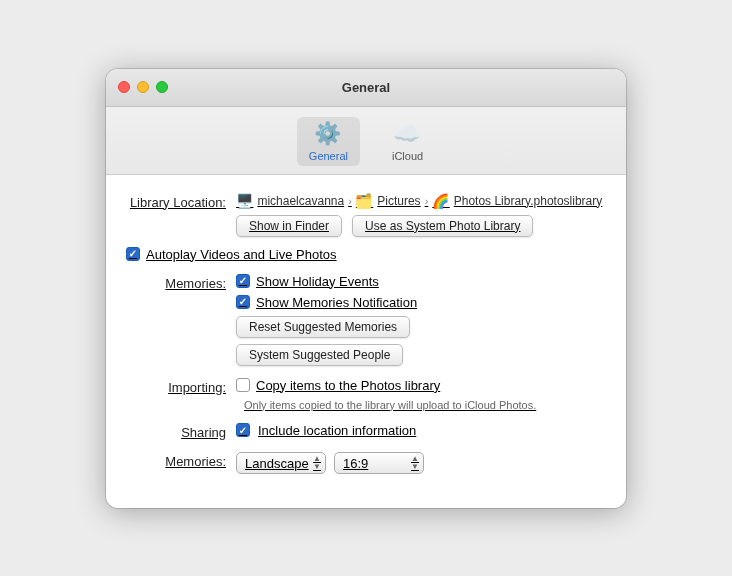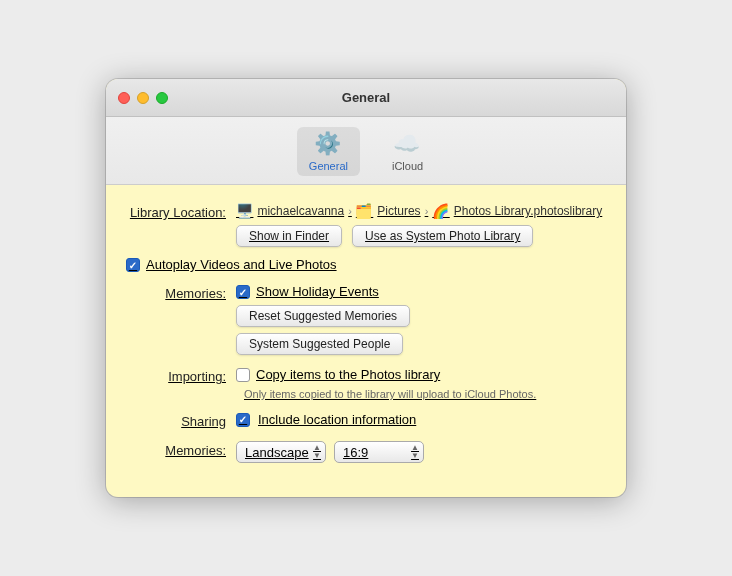--- a/index.html
+++ b/index.html
@@ -10,21 +10,21 @@
       background: #ececec;
       display: flex;
       justify-content: center;
       align-items: center;
       width: 732px;
       height: 576px;
     }
 
     .window {
       width: 520px;
-      background: #fef9c3;
+      background: #ffffff;
       border-radius: 12px;
       box-shadow: 0 4px 30px rgba(0,0,0,0.3), 0 0 0 1px rgba(0,0,0,0.15);
       overflow: hidden;
     }
 
     .titlebar {
       background: linear-gradient(to bottom, #e8e8e8, #d8d8d8);
       height: 38px;
       display: flex;
       align-items: center;
@@ -152,21 +152,21 @@
       border-radius: 5px;
       padding: 3px 12px;
       font-size: 12px;
       color: #222;
       cursor: pointer;
       box-shadow: 0 1px 2px rgba(0,0,0,0.1);
     }
 
     .checkbox-row {
       display: flex;
-      align-items: flex-end;
+      align-items: flex-start;
       gap: 6px;
       font-size: 13px;
     }
 
     .checkbox {
       width: 14px;
       height: 14px;
       border-radius: 3px;
       border: 1px solid #999;
       background: white;
@@ -291,20 +291,24 @@
         </div>
       </div>
     </div>
 
     <div class="row">
       <div class="row-label">Memories:</div>
       <div class="row-content">
         <div class="checkbox-row">
           <div class="checkbox checked"></div>
           <span>Show Holiday Events</span>
+        </div>
+        <div class="checkbox-row">
+          <div class="checkbox checked"></div>
+          <span>Show Memories Notification</span>
         </div>
         <div>
           <button class="mac-button">Reset Suggested Memories</button>
         </div>
         <div>
           <button class="mac-button">System Suggested People</button>
         </div>
       </div>
     </div>
 

